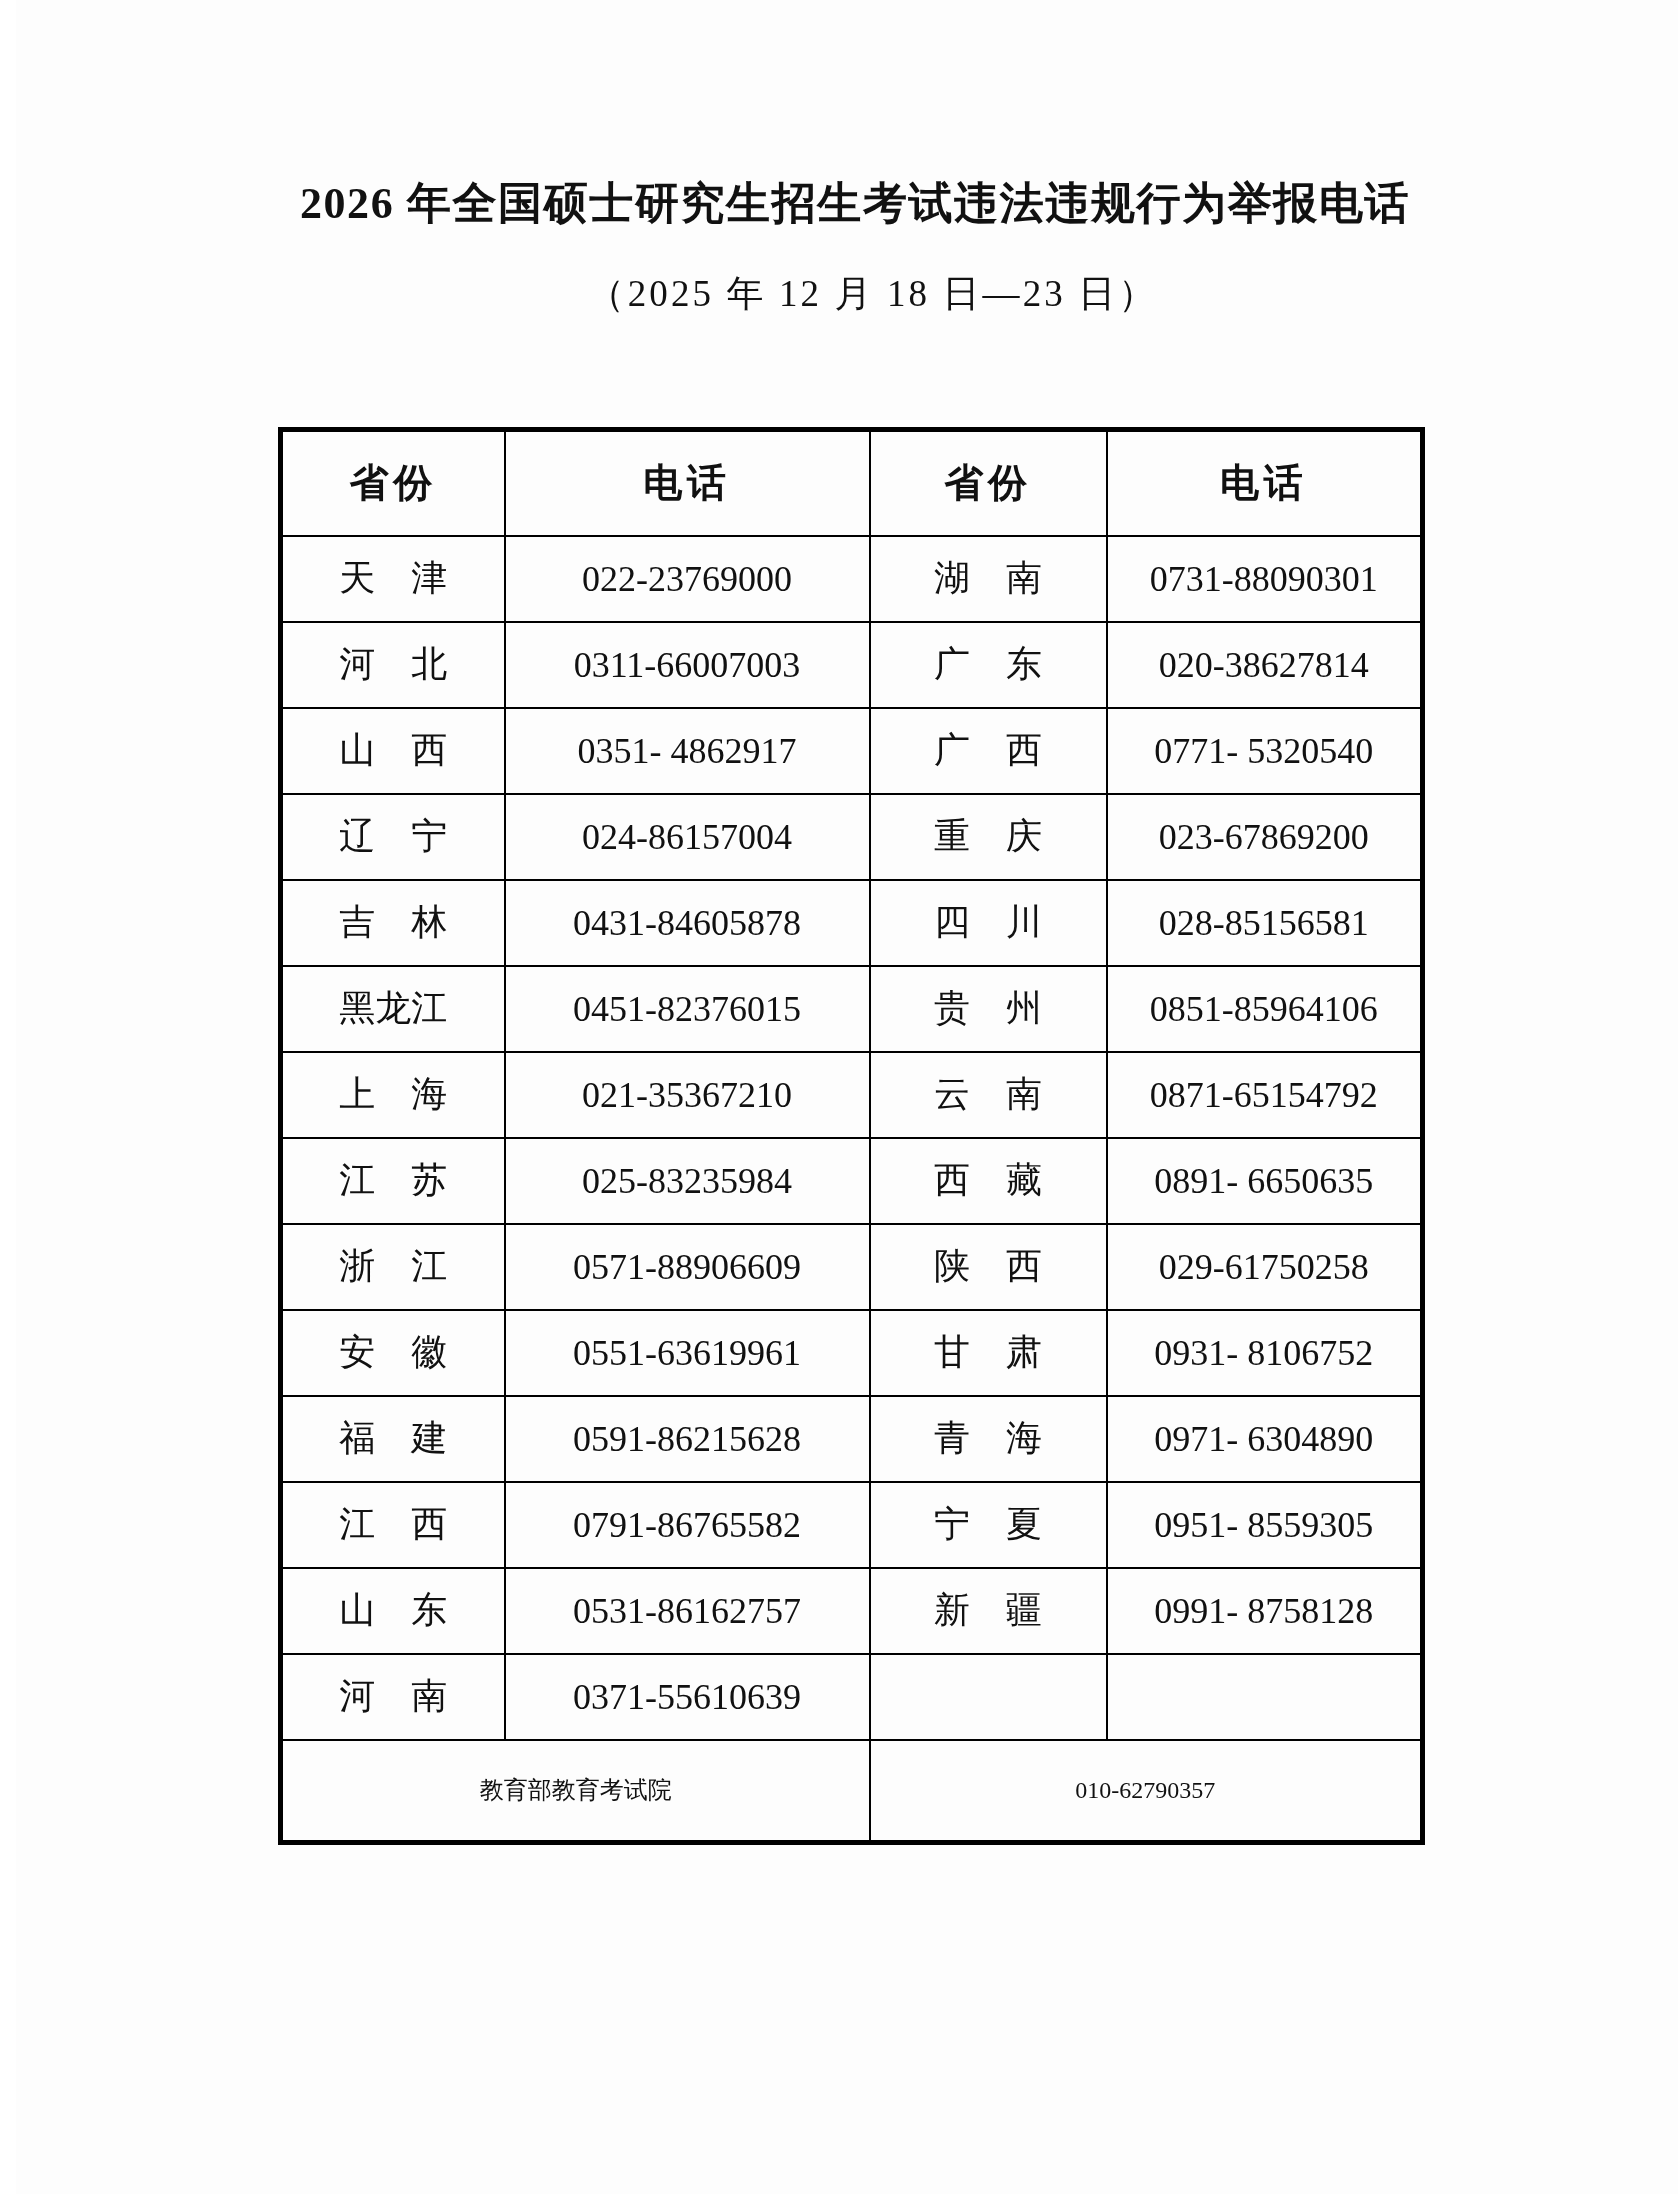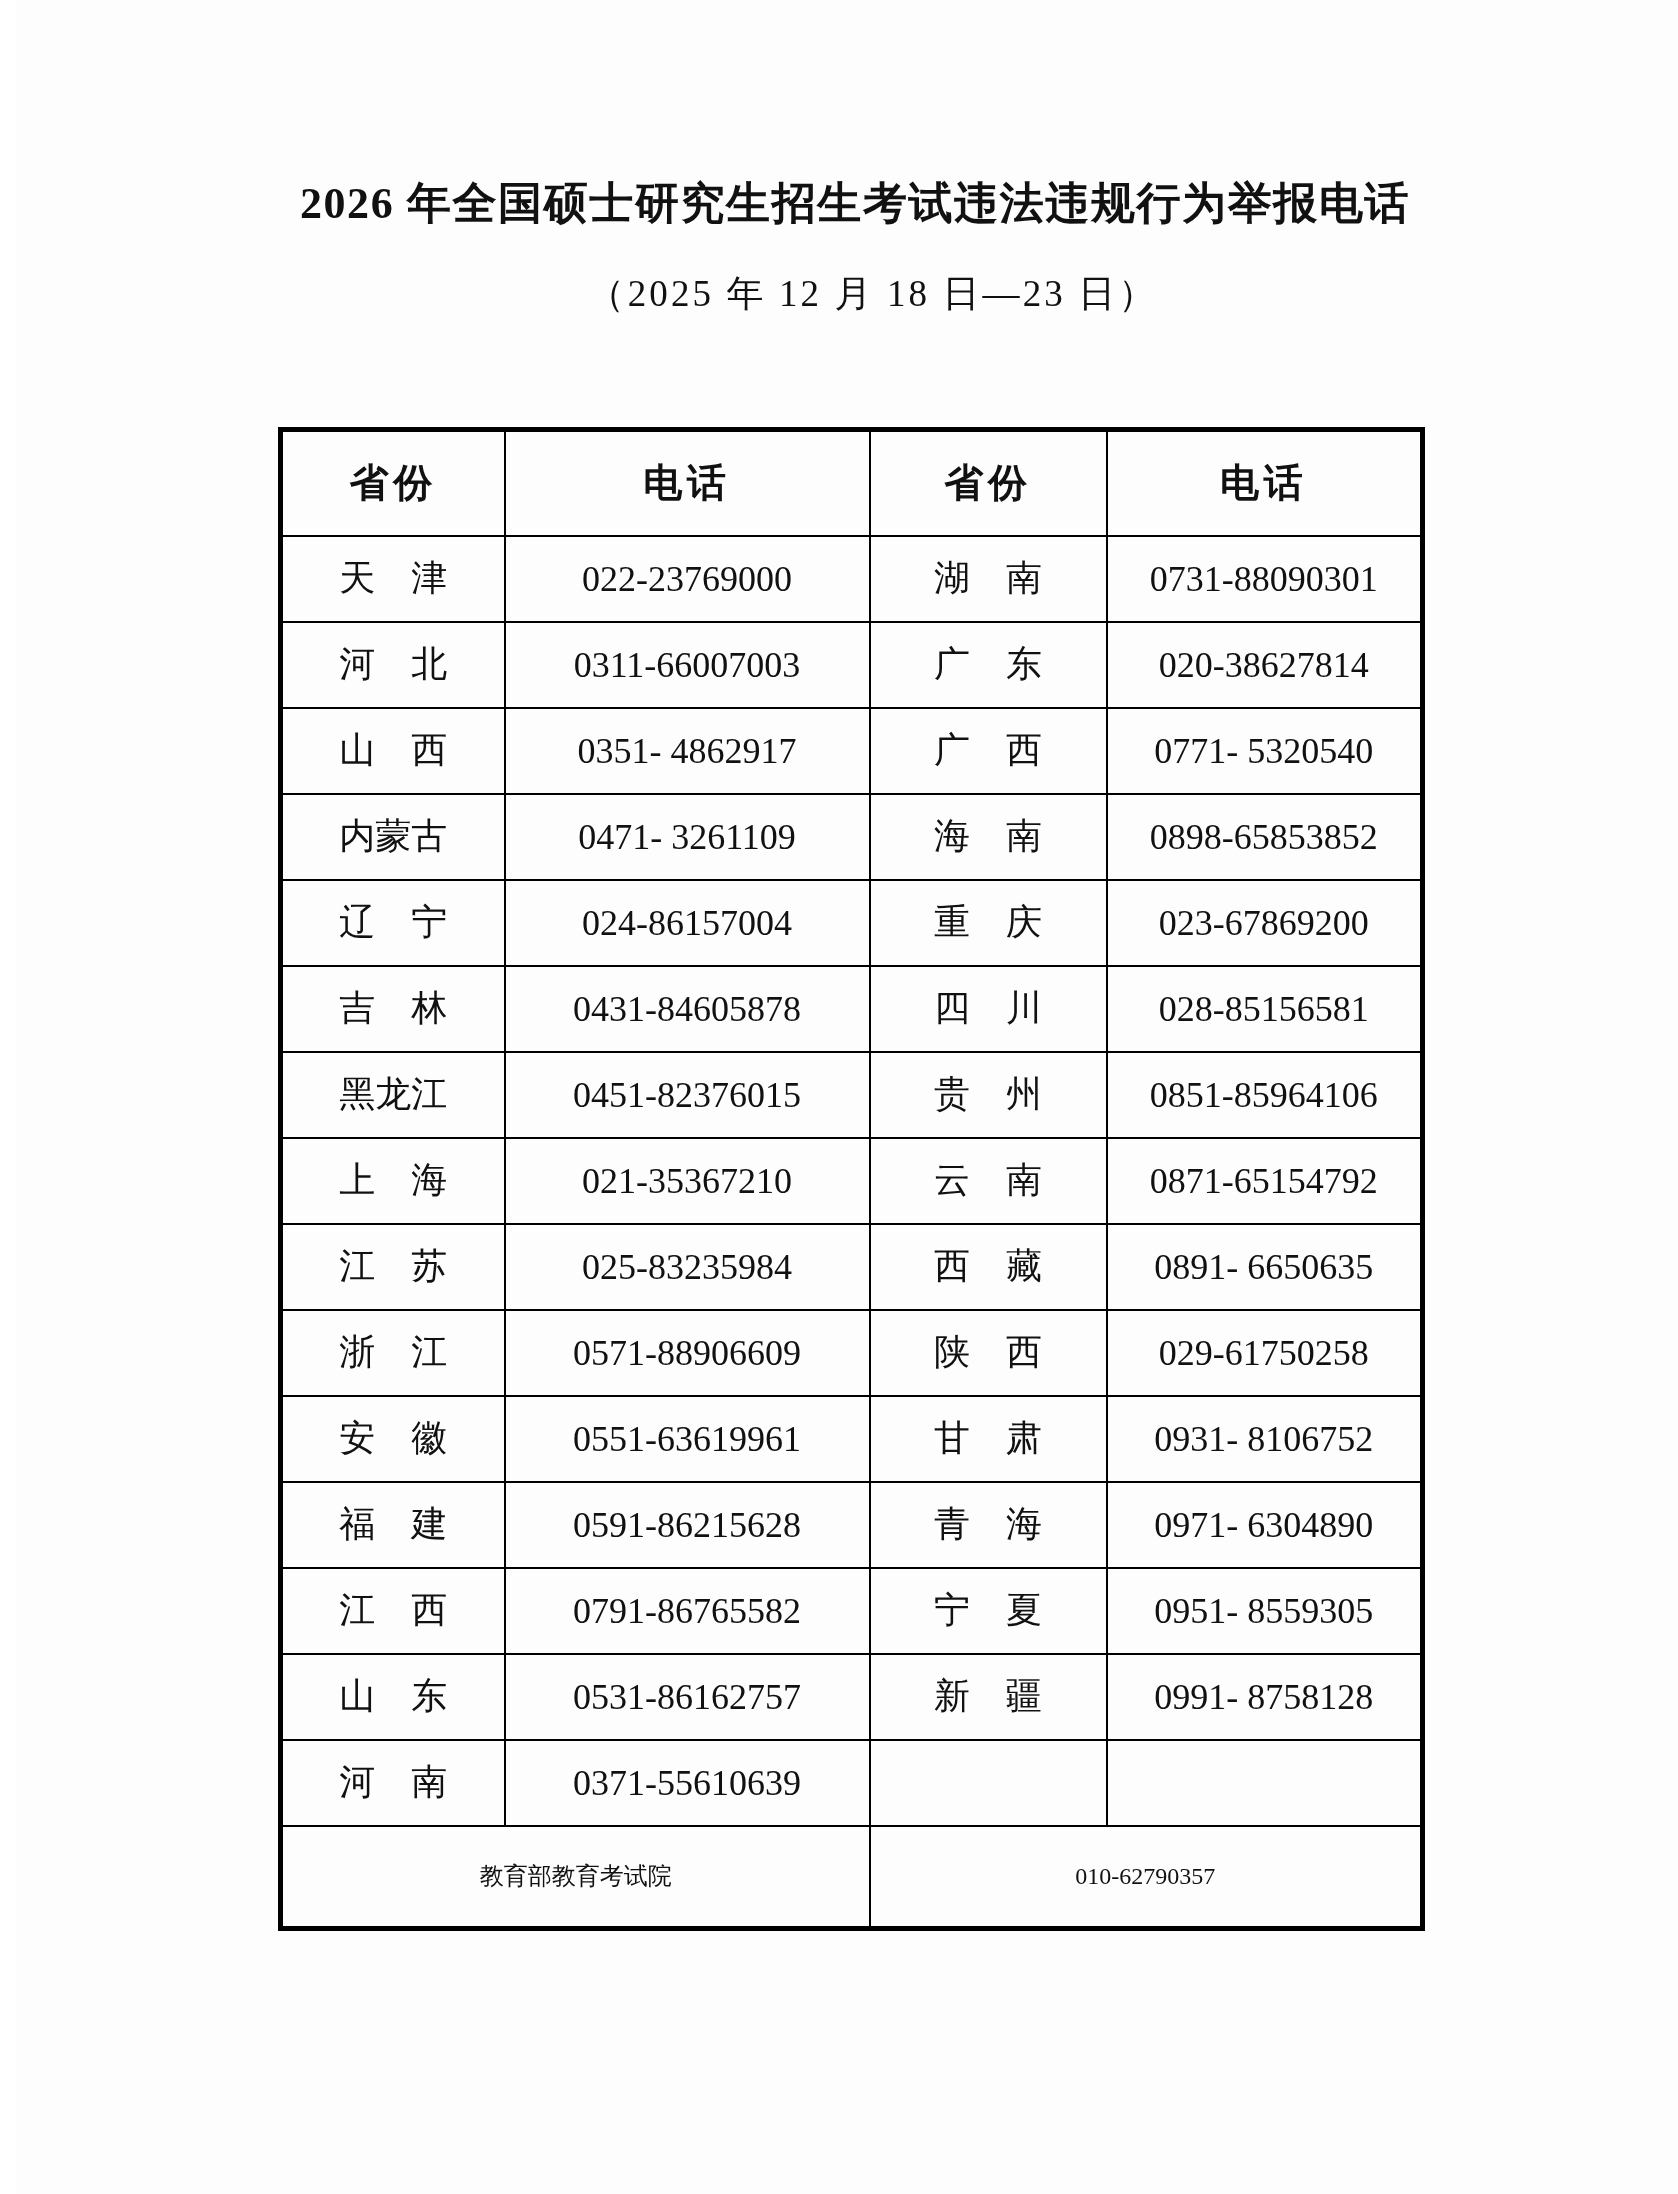--- a/index.html
+++ b/index.html
@@ -94,26 +94,20 @@
         <td class="province-cell">广　东</td>
         <td class="phone-cell">020-38627814</td>
       </tr>
       <tr class="data-row">
         <td class="province-cell">山　西</td>
         <td class="phone-cell">0351- 4862917</td>
         <td class="province-cell">广　西</td>
         <td class="phone-cell">0771- 5320540</td>
       </tr>
       <tr class="data-row">
-        <td class="province-cell">内蒙古</td>
-        <td class="phone-cell">0471- 3261109</td>
-        <td class="province-cell">海　南</td>
-        <td class="phone-cell">0898-65853852</td>
-      </tr>
-      <tr class="data-row">
         <td class="province-cell">辽　宁</td>
         <td class="phone-cell">024-86157004</td>
         <td class="province-cell">重　庆</td>
         <td class="phone-cell">023-67869200</td>
       </tr>
       <tr class="data-row">
         <td class="province-cell">吉　林</td>
         <td class="phone-cell">0431-84605878</td>
         <td class="province-cell">四　川</td>
         <td class="phone-cell">028-85156581</td>

